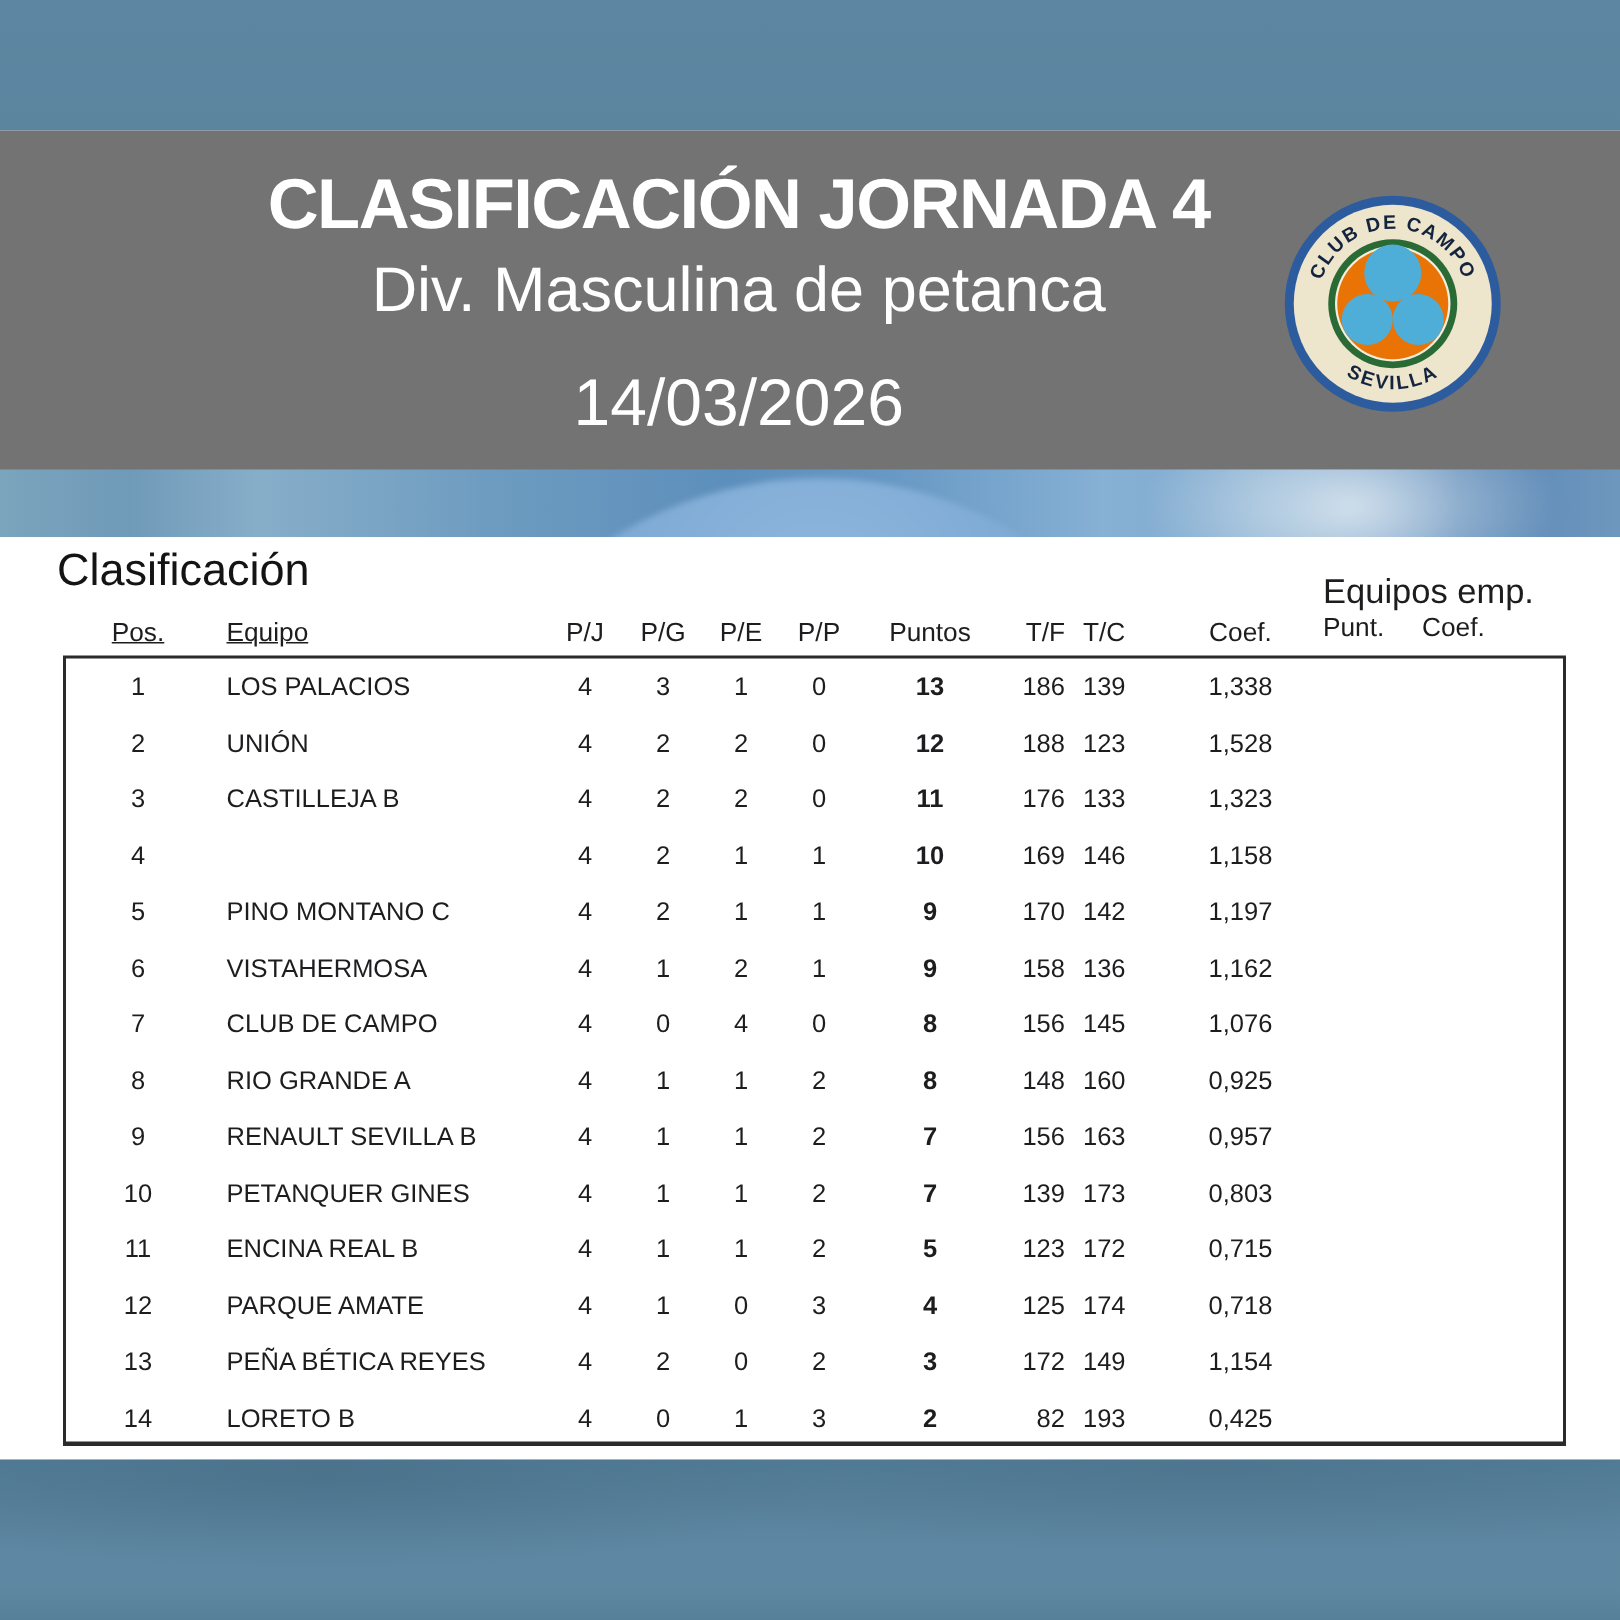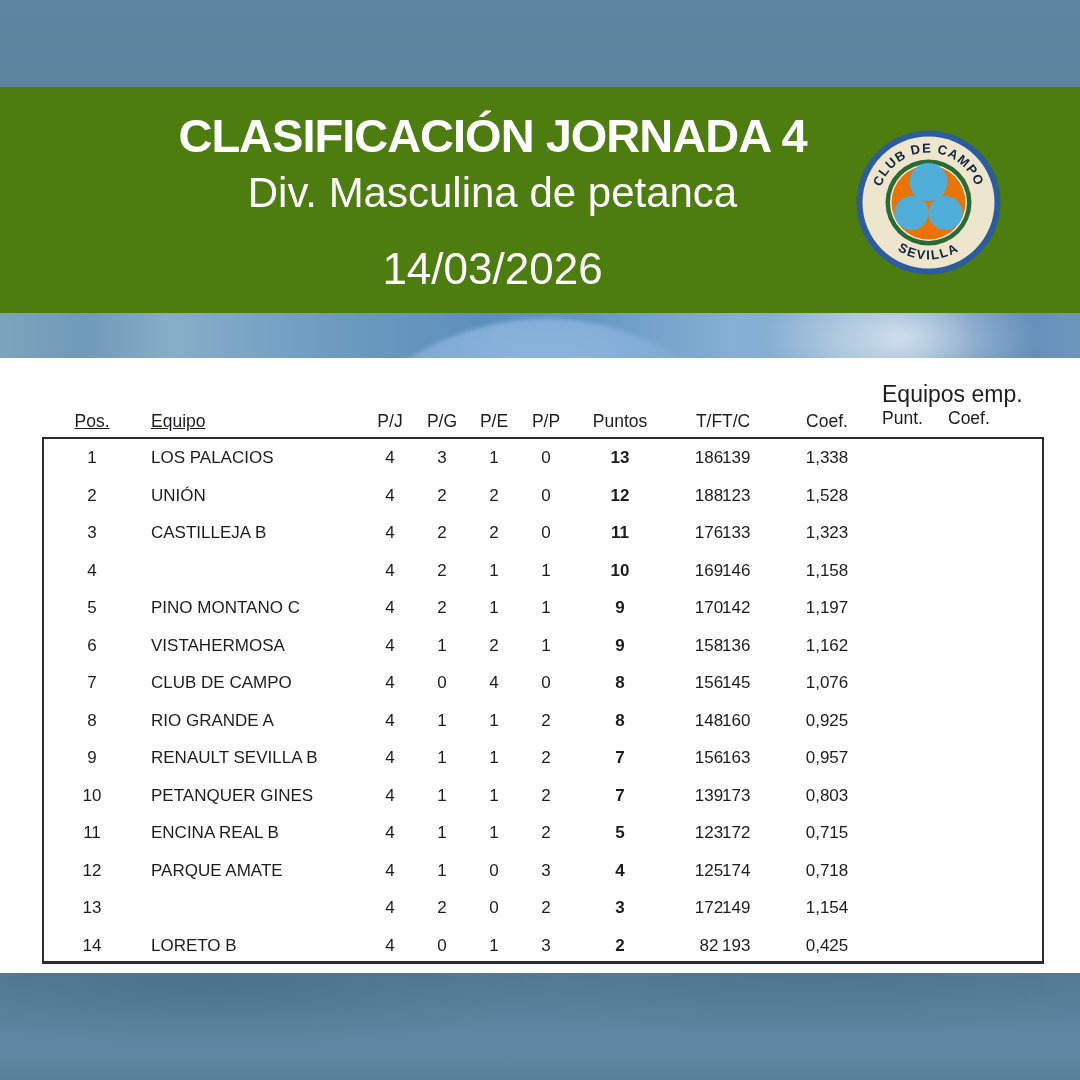--- a/index.html
+++ b/index.html
@@ -16,21 +16,21 @@
     background:radial-gradient(circle at 50% 16%,#8fb8dd 0%,#7aa6d2 35%,#5f8cc0 68%,#5480b4 100%);
     filter:blur(2px);}
   .halo{position:absolute;left:760px;top:-50px;width:280px;height:150px;border-radius:50%;
     background:radial-gradient(ellipse,rgba(236,243,247,.8) 0%,rgba(236,243,247,0) 70%);filter:blur(6px);}
   .strip-bottom{position:absolute;left:0;top:973px;width:1080px;height:107px;
     background:
       radial-gradient(ellipse 500px 90px at 20% 10%,rgba(60,93,115,.35),rgba(60,93,115,0) 70%),
       radial-gradient(ellipse 600px 80px at 75% 5%,rgba(66,99,121,.30),rgba(66,99,121,0) 70%),
       linear-gradient(180deg,#527d98 0%,#58819c 25%,#5d87a2 55%,#5e88a2 80%,#567f9a 100%);}
   
-  .banner{position:absolute;left:0;top:87px;width:1080px;height:262px;background:#4d7c0f;}
+  .banner{position:absolute;left:0;top:87px;width:1080px;height:262px;background:#737373;}
   .banner-text{position:absolute;left:0;top:0;width:985px;text-align:center;color:#ffffff;padding-top:22px;}
   .banner-title{font-size:47px;font-weight:700;letter-spacing:-1px;line-height:54px;margin:0;}
   .banner-sub{font-size:42px;font-weight:400;line-height:48px;margin:6px 0 0 0;}
   .banner-date{font-size:44px;font-weight:400;line-height:48px;margin:28px 0 0 0;}
   .logo{position:absolute;left:855px;top:42px;width:147px;height:147px;}
   
   .sheet{position:absolute;left:0;top:358px;width:1080px;height:615px;background:#ffffff;color:#1d1d1f;}
   .sheet-heading{position:absolute;left:38px;top:6px;font-size:30px;line-height:34px;color:#141414;}
   .thead{position:absolute;left:0;top:52px;width:1080px;height:22px;font-size:17.5px;}
   .thead span{position:absolute;top:0;line-height:22px;}
@@ -45,21 +45,21 @@
   .cell{position:absolute;top:0;line-height:37.5px;white-space:nowrap;}
   .bold{font-weight:700;}
   
   .c-pos   {left:42px;  width:100px;text-align:center;}
   .c-equipo{left:151px; width:250px;text-align:left;}
   .c-pj    {left:360px; width:60px; text-align:center;}
   .c-pg    {left:412px; width:60px; text-align:center;}
   .c-pe    {left:464px; width:60px; text-align:center;}
   .c-pp    {left:516px; width:60px; text-align:center;}
   .c-puntos{left:583px; width:74px; text-align:center;}
-  .c-tf    {left:676px; width:66px; text-align:center;}
+  .c-tf    {left:644px; width:66px; text-align:right;}
   .c-tc    {left:722px; width:66px; text-align:left;}
   .c-coef  {left:789px; width:76px; text-align:center;}
 </style>
 </head>
 <body>
 
 <div class="canvas">
 
   <div class="strip-top"></div>
 
@@ -90,20 +90,21 @@
       </text>
     </svg>
   </div>
 
   <div class="strip-mid">
     <div class="ball"></div>
     <div class="halo"></div>
   </div>
 
   <div class="sheet">
+    <div class="sheet-heading">Clasificación</div>
 
     <div class="thead">
       <span class="c-pos underline">Pos.</span>
       <span class="c-equipo underline">Equipo</span>
       <span class="c-pj">P/J</span>
       <span class="c-pg">P/G</span>
       <span class="c-pe">P/E</span>
       <span class="c-pp">P/P</span>
       <span class="c-puntos">Puntos</span>
       <span class="c-tf">T/F</span>
@@ -255,20 +256,21 @@
           <span class="cell c-pg">1</span>
           <span class="cell c-pe">0</span>
           <span class="cell c-pp">3</span>
           <span class="cell c-puntos bold">4</span>
           <span class="cell c-tf">125</span>
           <span class="cell c-tc">174</span>
           <span class="cell c-coef">0,718</span>
         </div>
         <div class="trow" style="top: 531px;">
           <span class="cell c-pos">13</span>
+          <span class="cell c-equipo">PEÑA BÉTICA REYES</span>
           <span class="cell c-pj">4</span>
           <span class="cell c-pg">2</span>
           <span class="cell c-pe">0</span>
           <span class="cell c-pp">2</span>
           <span class="cell c-puntos bold">3</span>
           <span class="cell c-tf">172</span>
           <span class="cell c-tc">149</span>
           <span class="cell c-coef">1,154</span>
         </div>
         <div class="trow" style="top: 568.5px;">

